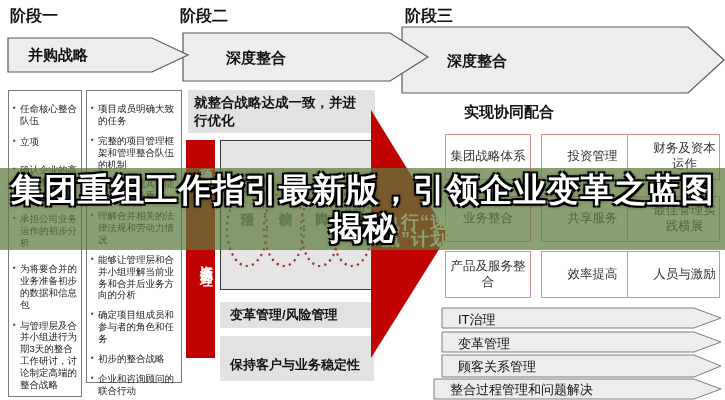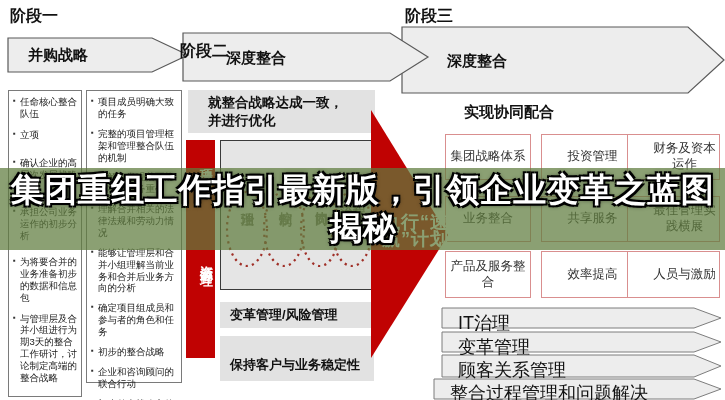--- a/index.html
+++ b/index.html
@@ -3,59 +3,59 @@
 <meta charset="utf-8">
 <style>
   html,body{margin:0;padding:0;background:#fff;}
   .stage{
     position:relative;width:725px;height:400px;overflow:hidden;background:#fff;
     font-family:"Liberation Sans","DejaVu Sans",sans-serif;color:#1a1a1a;
   }
   .abs{position:absolute;}
   
   .phase-label{font-size:16px;font-weight:bold;color:#111;}
-  #p1l{left:10px;top:6px;}  #p2l{left:180px;top:6px;margin-top:35px;}  #p3l{left:405px;top:6px;}
+  #p1l{left:10px;top:6px;}  #p2l{left:180px;top:6px;}  #p3l{left:405px;top:6px;}
   .arrow-label{font-size:15px;font-weight:bold;color:#111;}
   #a1t{left:28px;top:46px;} #a2t{left:226px;top:49px;} #a3t{left:447px;top:52px;}
   
-  .listbox{background:#fff;border:1px solid #7a7a7a;box-sizing:border-box;padding:5px 3px 4px 4px;z-index:1;}
+  .listbox{background:#fff;border:1px solid #7a7a7a;box-sizing:border-box;padding:12px 3px 4px 4px;z-index:1;}
   #lb1{left:8px;top:90px;width:74px;height:307px;}
   #lb2{left:86px;top:90px;width:96px;height:293px;}
   .li{position:relative;padding-left:7px;font-size:9.5px;line-height:1.25;color:#1a1a1a;}
   .li::before{content:"▪";position:absolute;left:0;top:0;font-size:8px;color:#333;}
   #lb1 .li{margin-bottom:9px;}
   #lb1 .li:nth-child(2){margin-bottom:16px;}
   #lb1 .li:nth-child(3){margin-bottom:26px;}
   #lb1 .li:nth-child(4){margin-bottom:14px;}
   #lb1 .li:nth-child(6){margin-bottom:21px;}
   #lb2 .li{margin-bottom:8px;}
   
   .graybox{background:#e2e2e2;box-sizing:border-box;color:#111;}
-  #alignbox{left:188px;top:90px;width:187px;height:43px;padding:4px 20px;font-size:13.5px;font-weight:bold;line-height:1.3;}
+  #alignbox{left:188px;top:90px;width:187px;height:43px;padding:4px 6px;font-size:13.5px;font-weight:bold;line-height:1.3;}
   #redstrip{left:186px;top:140px;width:29px;height:218px;background:#c00202;z-index:3;}
   .vtext{writing-mode:vertical-rl;text-orientation:upright;color:#fff;font-size:13px;font-weight:bold;
          letter-spacing:3px;text-align:center;width:29px;}
   #vt1{left:186px;top:158px;z-index:4;} #vt2{left:186px;top:255px;z-index:4;}
   #dotbox{left:220px;top:140px;width:154px;height:150px;border:1px solid #3a3a3a;background:#e5e5e5;box-sizing:border-box;z-index:2;}
   .circle-label{position:absolute;color:#787868;font-size:13px;font-weight:bold;line-height:1.15;}
   .cl-v{writing-mode:vertical-rl;text-orientation:upright;letter-spacing:2px;}
   #cl1{left:18px;top:60px;} #cl2{left:56px;top:60px;} #cl3{left:92px;top:60px;}
   #cl4{left:114px;top:64px;width:36px;text-align:center;font-size:12.5px;}
   #changebox{left:220px;top:302px;width:154px;height:26px;font-size:13px;font-weight:600;line-height:26px;padding-left:10px;z-index:2;}
   #stabbox{left:220px;top:336px;width:154px;height:45px;font-size:13px;font-weight:600;line-height:1.35;padding:20px 10px;z-index:2;}
   #bigtri{left:370px;top:108px;z-index:5;}
   #execlabel{left:382px;top:214px;width:70px;z-index:6;color:#fff;font-size:18px;font-weight:bold;line-height:17px;letter-spacing:1px;}
   
   #syntitle{left:464px;top:103px;font-size:15px;font-weight:bold;color:#111;}
   .cell{position:absolute;border:1.5px solid #d98f8f;background:#fff;box-sizing:border-box;
         display:flex;align-items:center;justify-content:center;text-align:center;
         font-size:12.5px;line-height:1.25;color:#333;padding:2px;}
   .c0{left:445px;width:86px;} .c1{left:541px;width:103px;} .c2{left:627px;width:93px;padding-left:24px;}
   .r0{top:134px;height:46px;} .r1{top:196px;height:46px;} .r2{top:251px;height:47px;}
-  .barrow-label{position:absolute;font-size:18px;color:#111;z-index:3;}
+  .barrow-label{position:absolute;font-size:13px;color:#111;z-index:3;}
   #bal0{left:458px;top:311px;} #bal1{left:458px;top:335px;} #bal2{left:458px;top:358px;} #bal3{left:450px;top:381px;}
   #botarrows{left:430px;top:305px;z-index:2;}
   
   #banner{left:0;top:168px;width:725px;height:82px;background:rgba(94,124,61,0.72);z-index:40;}
   .banner-text{color:#fff;font-weight:bold;text-align:center;
     text-shadow:-2px -2px 0 #000,2px -2px 0 #000,-2px 2px 0 #000,2px 2px 0 #000,0 0 5px #000;}
   #bl1{font-size:33px;line-height:39px;margin-top:2px;letter-spacing:0.5px;}
   #bl2{font-size:33px;line-height:38px;}
   svg{display:block;}
 </style>

